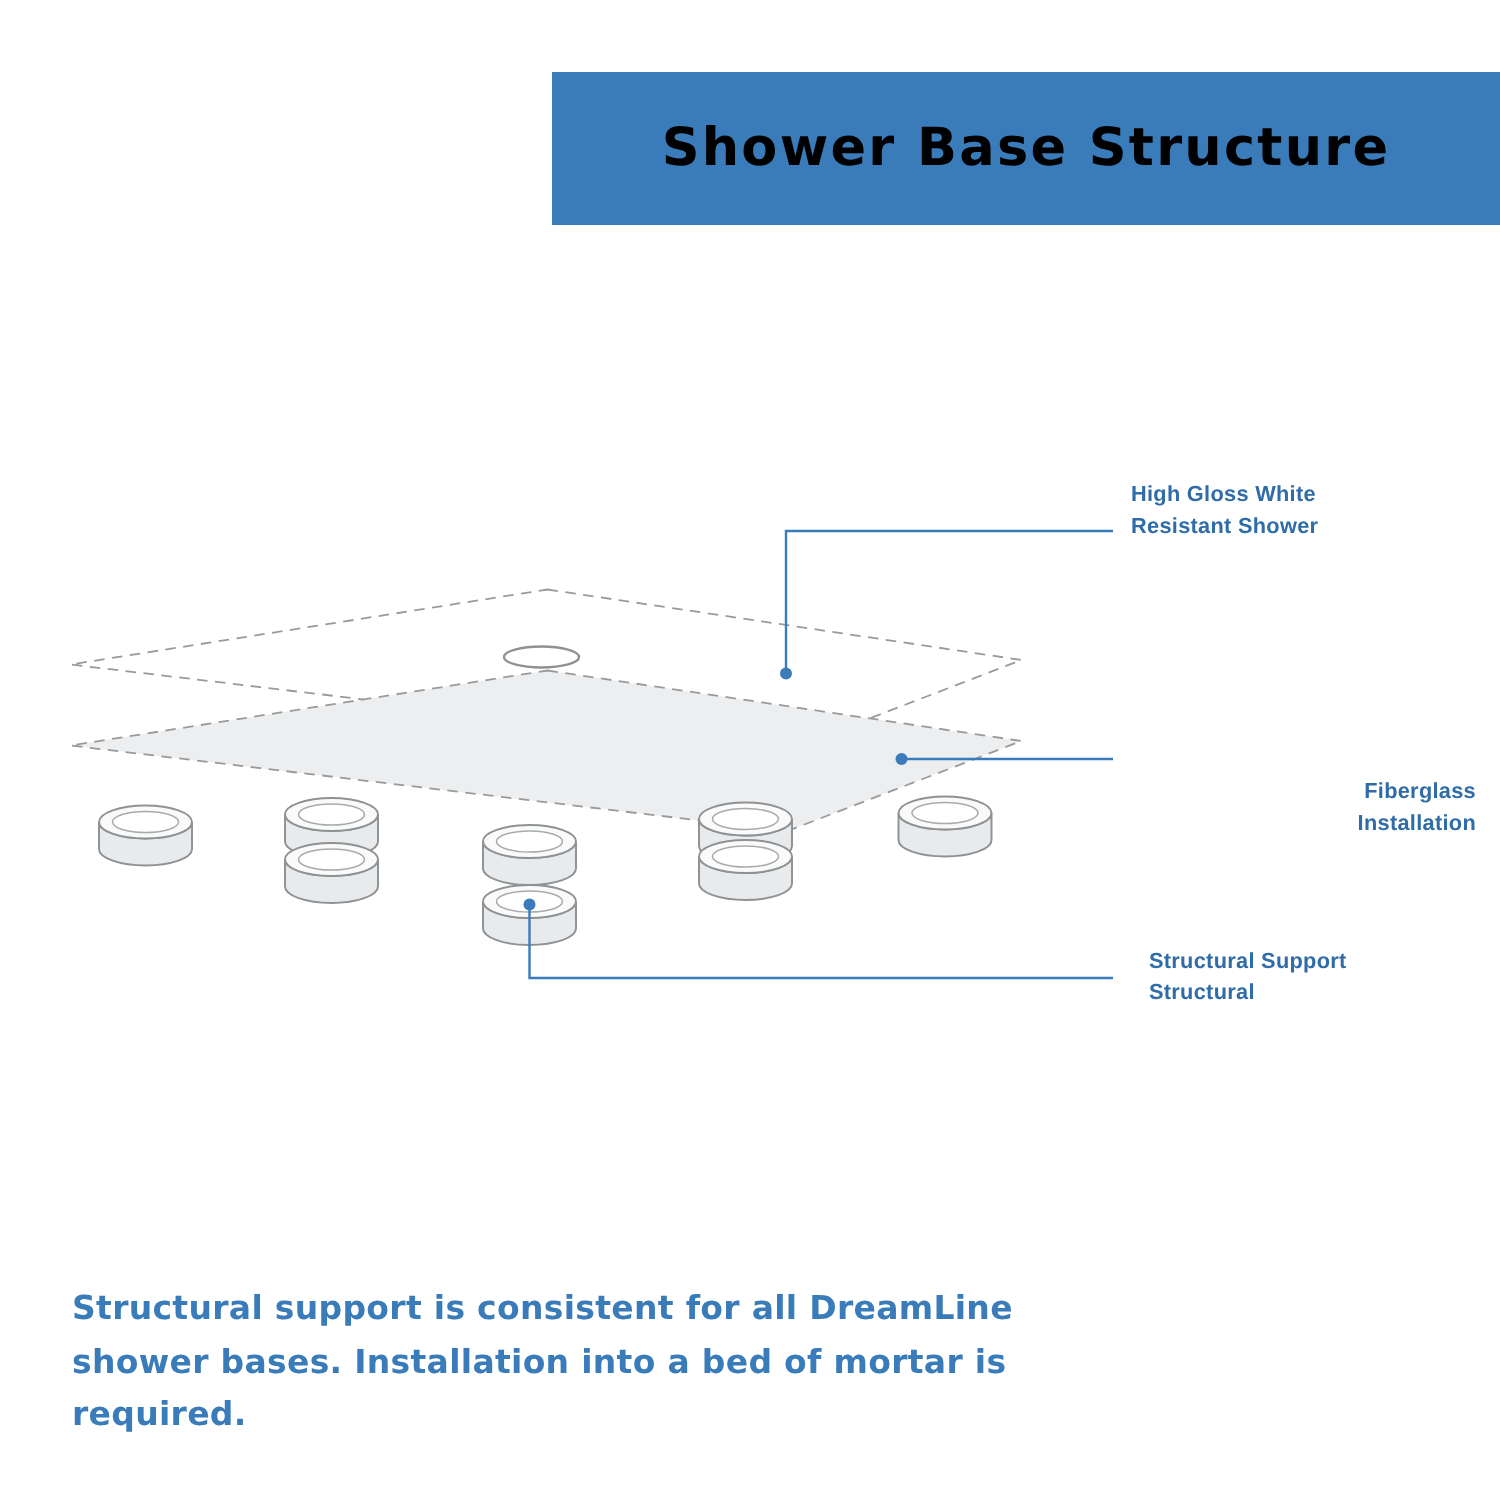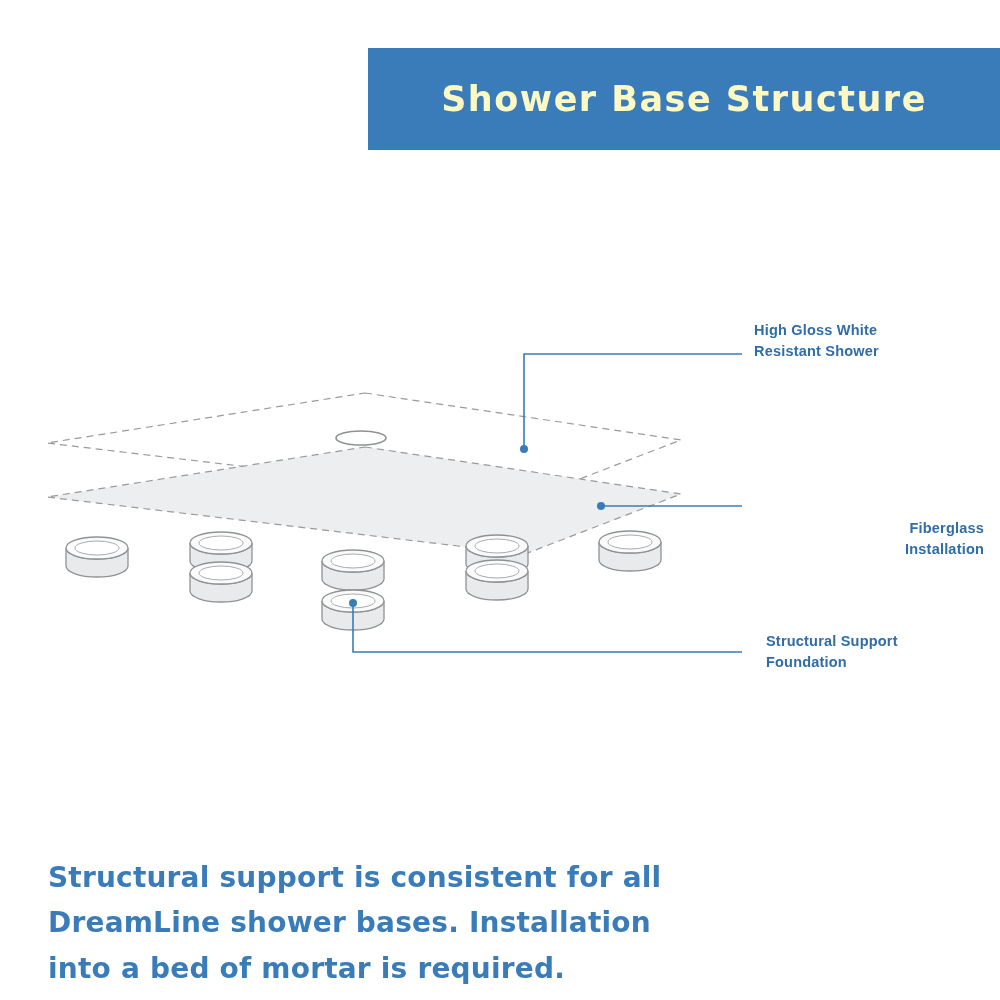--- a/index.html
+++ b/index.html
@@ -27,21 +27,21 @@
     left: 368px;
     top: 48px;
     width: 632px;
     height: 102px;
     background: #3a7cb9;
     display: flex;
     align-items: center;
     justify-content: center;
   }
   .banner-title {
-    color: #fef9c3;
+    color: #000000;
     font-size: 35px;
     font-weight: bold;
     letter-spacing: 1.5px;
     font-family: "DejaVu Sans", sans-serif;
     white-space: nowrap;
   }
 
   
   .callout {
     position: absolute;
@@ -56,21 +56,21 @@
   #callout-fiberglass { left: 754px; top: 518px; width: 230px; text-align: right; }
   #callout-support { left: 754px; top: 631px; width: 230px; margin-left: 12px; }
 
   
   .footer-note {
     position: absolute;
     left: 48px;
     top: 855px;
     width: 640px;
     color: #3a7cb9;
-    font-size: 28px;
+    font-size: 22px;
     font-weight: bold;
     line-height: 1.62;
     letter-spacing: 0.2px;
     font-family: "DejaVu Sans", sans-serif;
   }
 
   svg.diagram {
     position: absolute;
     left: 0; top: 0;
     width: 1000px;
@@ -160,18 +160,18 @@
     <div>Resistant Shower</div>
   </div>
 
   <div class="callout" id="callout-fiberglass">
     <div>Fiberglass</div>
     <div>Installation</div>
   </div>
 
   <div class="callout" id="callout-support">
     <div>Structural Support</div>
-    <div>Foundation</div>
+    <div>Structural</div>
   </div>
 
   <div class="footer-note">Structural support is consistent for all DreamLine shower bases. Installation into a bed of mortar is required.</div>
 
 </div>
 
 </body></html>

